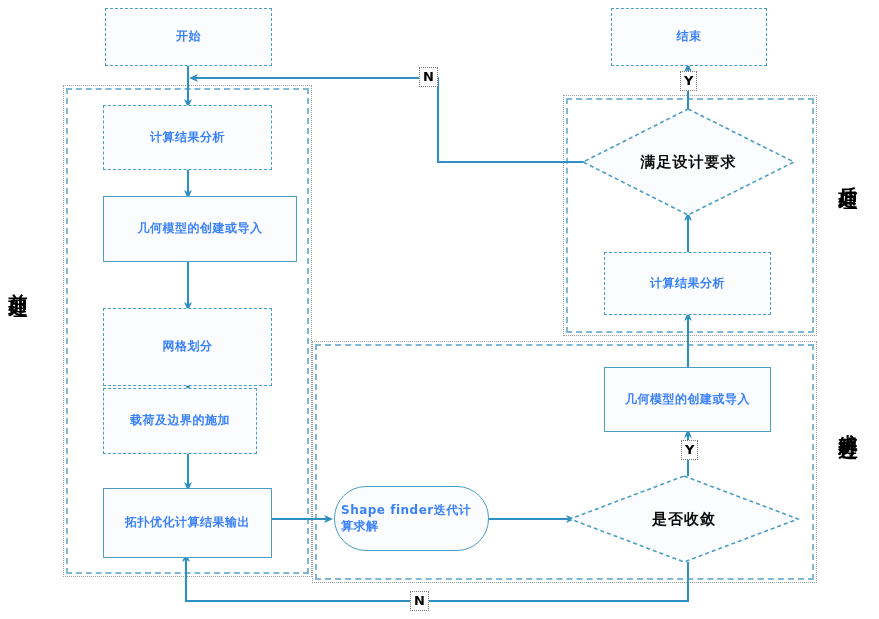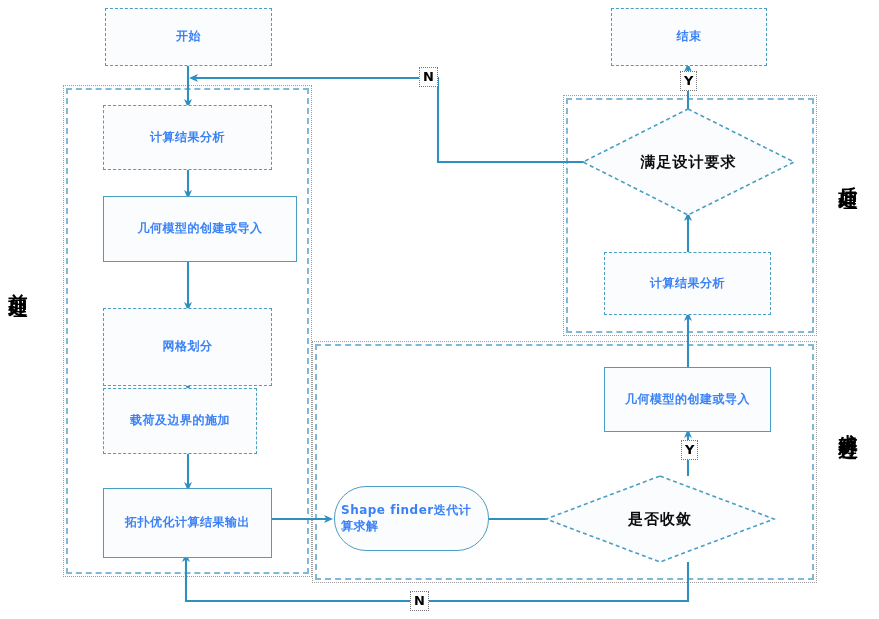--- a/index.html
+++ b/index.html
@@ -173,21 +173,21 @@
   </div>
 
   <div class="node" style="left:103px; top:488px; width:169px; height:70px;">
     <span class="lbl">拓扑优化计算结果输出</span>
   </div>
 
   <div class="node" style="left:334px; top:486px; width:155px; height:65px;border-radius:32px;">
     <span class="lbl">Shape finder迭代计算求解</span>
   </div>
 
-  <div class="diamond" style="left:544px; top:474px; width:232px; height:90px;">
+  <div class="diamond" style="left:568px; top:474px; width:232px; height:90px;">
     <svg width="232" height="90" viewBox="0 0 232 90" xmlns="http://www.w3.org/2000/svg">
       <polygon points="116,2 230,45 116,88 2,45" fill="#fbfcfd" stroke="#4a9ec4" stroke-width="1.6" stroke-dasharray="4 3"></polygon>
     </svg>
     <div class="dlbl">是否收敛</div>
   </div>
 
   <div class="node" style="left:604px; top:367px; width:167px; height:65px;">
     <span class="lbl">几何模型的创建或导入</span>
   </div>
 

